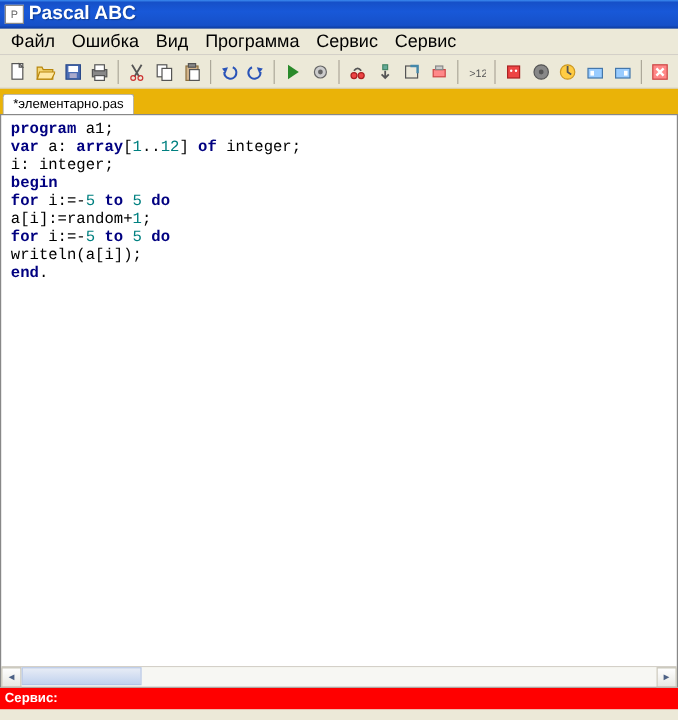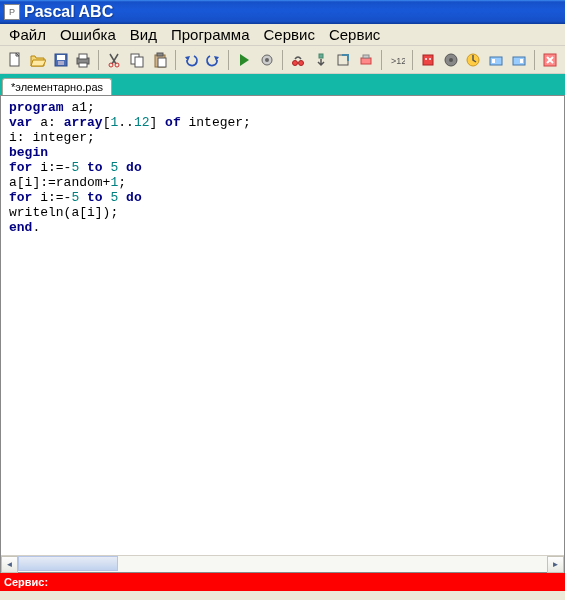--- a/index.html
+++ b/index.html
@@ -10,21 +10,21 @@
   .titlebar-text { font-weight: bold; font-size: 16px; text-shadow: 1px 1px 1px rgba(0,0,0,0.3); }
   
   .menubar { height: 22px; background: #ece9d8; display: flex; align-items: center; padding: 0 2px; border-bottom: 1px solid #d4d0c8; }
   .menu-item { padding: 2px 7px; cursor: default; font-size: 15px; }
   
   .toolbar { height: 28px; background: #ece9d8; display: flex; align-items: center; padding: 2px 4px; border-bottom: 1px solid #d4d0c8; gap: 1px; }
   .tool-btn { width: 23px; height: 22px; display: flex; align-items: center; justify-content: center; cursor: default; border: 1px solid transparent; }
   .tool-sep { width: 1px; height: 20px; background: #aca899; margin: 0 3px; }
   .tool-icon { width: 16px; height: 16px; display: block; }
   
-  .tabbar { height: 21px; background: #14b8a6; display: flex; align-items: flex-end; padding: 0 2px; }
+  .tabbar { height: 21px; background: #eab308; display: flex; align-items: flex-end; padding: 0 2px; }
   .tab { background: #fff; border: 1px solid #aca899; border-bottom: none; padding: 2px 8px; font-size: 11px; border-radius: 3px 3px 0 0; }
   
   .editor-wrap { background: #fff; border: 1px solid #888; height: 478px; position: relative; }
   .editor { padding: 4px 8px; font-family: 'Courier New', monospace; font-size: 13px; line-height: 15px; white-space: pre; height: 100%; overflow: auto; }
   .kw { color: #000080; font-weight: bold; }
   .num { color: #008080; }
   
   .scrollbar-h { position: absolute; bottom: 0; left: 0; right: 0; height: 17px; background: #f1efe2; border-top: 1px solid #d4d0c8; display: flex; }
   .scroll-btn { width: 17px; height: 17px; background: linear-gradient(to bottom, #fefefe, #e8e8e3); border: 1px solid #c5c2b8; display: flex; align-items: center; justify-content: center; font-size: 8px; color: #4d6185; }
   .scroll-track { flex: 1; background: #f7f7f3; position: relative; }

